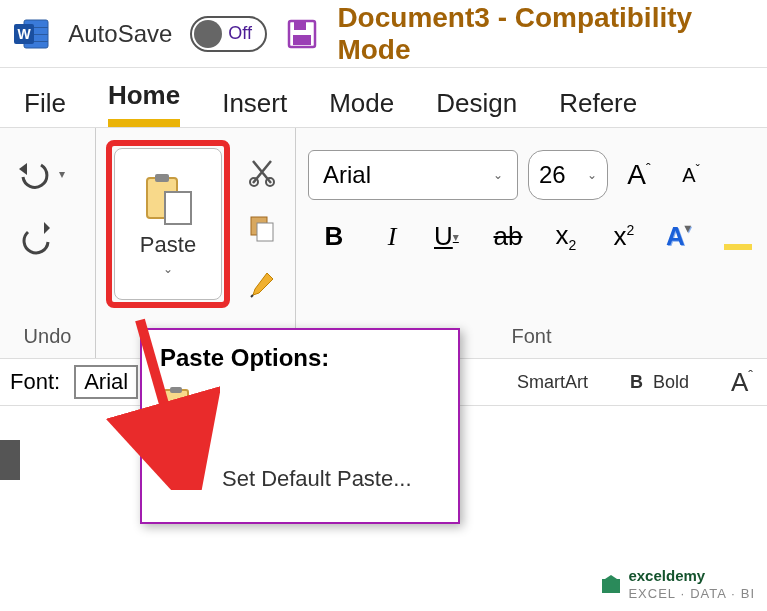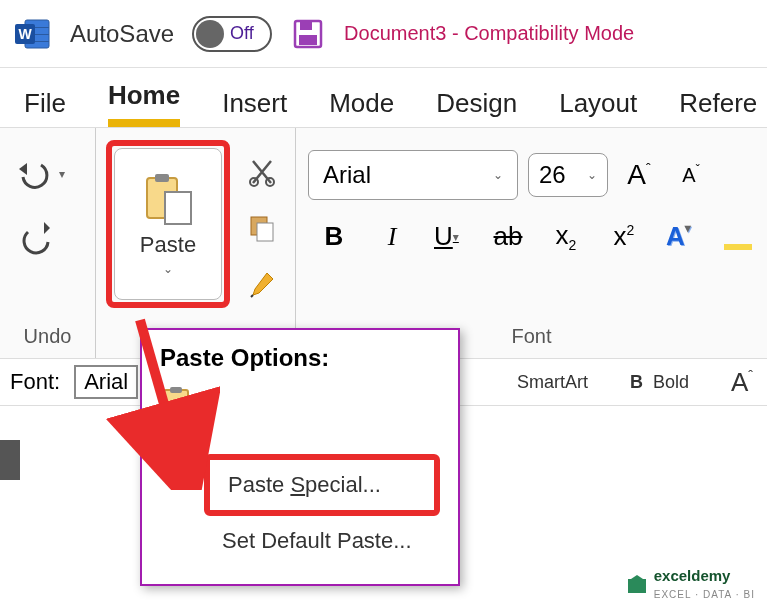--- a/index.html
+++ b/index.html
@@ -5,21 +5,21 @@
   * { box-sizing: border-box; font-family: 'Segoe UI', Arial, sans-serif; }
   body { margin: 0; width: 767px; height: 611px; background: #fff; overflow: hidden; position: relative; }
 
   .titlebar { display: flex; align-items: center; height: 68px; padding: 0 14px; border-bottom: 1px solid #e0e0e0; gap: 18px; }
   .wicon { width: 38px; height: 34px; display: flex; align-items: center; justify-content: center; }
   .autosave { font-size: 24px; color: #333; }
   .toggle { width: 80px; height: 36px; border: 2px solid #555; border-radius: 20px; display: flex; align-items: center; padding: 2px; background: #fff; }
   .toggle-knob { width: 28px; height: 28px; border-radius: 50%; background: #666; }
   .toggle-lbl { font-size: 18px; color: #4c1d95; margin-left: 6px; }
   .savebtn { width: 36px; height: 36px; display:flex; align-items:center; justify-content:center;}
-  .doctitle { font-size: 20px; color: #be185d; }
+  .doctitle { font-size: 28px; color: #a16207; font-weight: bold; }
 
   .tabsrow { display: flex; align-items: flex-end; height: 60px; padding-left: 24px; gap: 42px; font-size: 26px; color: #222; border-bottom: 1px solid #ddd;}
   .tab { padding-bottom: 8px; cursor: pointer; white-space: nowrap;}
   .tab.active { font-weight: 600; border-bottom: 8px solid #eab308; }
 
   .ribbon { display: flex; height: 230px; background: #fafafa; }
   .rgroup { border-right: 1px solid #ccc; display:flex; flex-direction:column; }
   .rgroup-body { flex: 1; display:flex; align-items:flex-start; padding: 10px 12px 0 12px; gap: 4px;}
   .rgroup-label { text-align:center; font-size: 20px; color: #555; padding: 6px 0 10px 0;}
 
@@ -29,42 +29,42 @@
   .paste-wrap { border: 6px solid #e92b2b; border-radius: 8px; padding: 2px; margin: 2px 0 0 6px;}
   .paste-btn { width: 108px; height: 152px; border: 1px solid #bbb; border-radius: 8px; background:#fff; display:flex; flex-direction:column; align-items:center; justify-content:center; gap:4px;}
   .paste-lbl { font-size: 22px; color: #333; }
 
   .clip-col { display:flex; flex-direction:column; gap: 16px; padding-top: 14px; padding-left: 8px;}
   .smbtn { width: 40px; height: 40px; display:flex; align-items:center; justify-content:center;}
 
   .font-col { display:flex; flex-direction:column; gap: 20px; padding-top: 12px; min-width: 440px;}
   .font-row1 { display:flex; align-items:center; gap: 10px;}
   .fontname { width: 210px; height: 50px; border:1px solid #999; border-radius:6px; background:#fff; display:flex; align-items:center; padding:0 14px; font-size:24px; justify-content:space-between;}
-  .fontsize { width: 80px; height: 44px; border:1px solid #999; border-radius:8px; background:#fff; display:flex; align-items:center; justify-content:space-between; padding:0 10px; font-size:24px;}
+  .fontsize { width: 80px; height: 50px; border:1px solid #999; border-radius:15px; background:#fff; display:flex; align-items:center; justify-content:space-between; padding:0 10px; font-size:24px;}
   .inc, .dec { width:42px; height:42px; display:flex; align-items:center; justify-content:center;}
   .font-row2 { display:flex; align-items:center; gap: 26px; padding-left: 10px;}
   .fb { width:32px; text-align:center; font-size:26px;}
 
   .qb { height: 48px; display:flex; align-items:center; padding-left: 10px; gap: 14px; border-top:1px solid #ddd; border-bottom:1px solid #ddd;}
   .fontlabel { font-size:22px; }
   .fontbox { border:2px solid #888; padding:2px 8px; font-size:22px; background:#fff;}
   .spacer { flex:1;}
   .qitem { font-size:18px; color:#333; padding:0 14px;}
 
   .popup { position:absolute; left:140px; top:328px; width:320px; background:#fff; border:2px solid #a21caf; box-shadow: 3px 3px 10px rgba(0,0,0,0.3); padding: 14px 18px 18px 18px;}
   .popup-title { font-size:24px; font-weight:600; margin-bottom:14px;}
   .popup-icons { margin-bottom:20px;}
   .popup-item { font-size:22px; color:#333; padding:12px 18px; margin-left:44px;}
   .popup-item.hl { border:6px solid #e92b2b; border-radius:6px; }
 
   .arrow { position:absolute; left:100px; top:310px; pointer-events:none;}
 
   .bl { position:absolute; left:0; top:440px; width:20px; height:40px; background:#555;}
   .wm { position:absolute; right:12px; bottom:10px; font-size:15px; color:#888; display:flex; align-items:center; gap:6px;}
-  .wm small { font-size:10px; letter-spacing:1px;}
+  .wm small { font-size:13px; letter-spacing:1px;}
   .chev { font-size:12px; color:#666;}
 </style>
 </head>
 <body>
 
 <div class="titlebar">
   <div class="wicon">
     <svg width="36" height="32" viewBox="0 0 36 32">
         <rect x="10" y="2" width="24" height="28" rx="2" fill="#3a7ad9" stroke="#2a5aa0"></rect>
         <rect x="10" y="9" width="24" height="1" fill="#2a5aa0"></rect>
@@ -88,21 +88,20 @@
   </div>
   <span class="doctitle">Document3  -  Compatibility Mode</span>
 </div>
 
 <div class="tabsrow">
   <div class="tab">File</div>
   <div class="tab active">Home</div>
   <div class="tab">Insert</div>
   <div class="tab">Mode</div>
   <div class="tab">Design</div>
-  <div class="tab">Layout</div>
   <div class="tab">Refere</div>
 </div>
 
 <div class="ribbon">
   <div class="rgroup" style="width:96px;">
     <div class="rgroup-body">
       <div class="undo-redo">
         <div class="ubtn">
           <svg width="46" height="30" viewBox="0 0 46 30">
               <path d="M28 6 A12 12 0 1 1 10 18" fill="none" stroke="#444" stroke-width="3"></path>
@@ -211,21 +210,20 @@
 
 <div class="popup">
   <div class="popup-title">Paste Options:</div>
   <div class="popup-icons">
     <svg width="44" height="44" viewBox="0 0 44 44">
         <rect x="4" y="4" width="24" height="32" rx="2" fill="#f8d98a" stroke="#c79b3f" stroke-width="2"></rect>
         <rect x="10" y="1" width="12" height="6" rx="2" fill="#888"></rect>
         <rect x="18" y="16" width="20" height="24" fill="#fff" stroke="#888" stroke-width="2"></rect>
       </svg>
   </div>
-  <div class="popup-item hl"><span>Paste </span><u>S</u><span>pecial...</span></div>
   <div class="popup-item">Set Default Paste...</div>
 </div>
 
 <svg class="arrow" width="120" height="180">
   <defs>
       <marker id="ah" markerWidth="12" markerHeight="12" refX="6" refY="6" orient="auto">
         <path d="M0 0 L12 6 L0 12 Z" fill="#e92b2b"></path>
       </marker>
     </defs>
   <line x1="40" y1="10" x2="80" y2="150" stroke="#e92b2b" stroke-width="10" marker-end="url(#ah)"></line>

